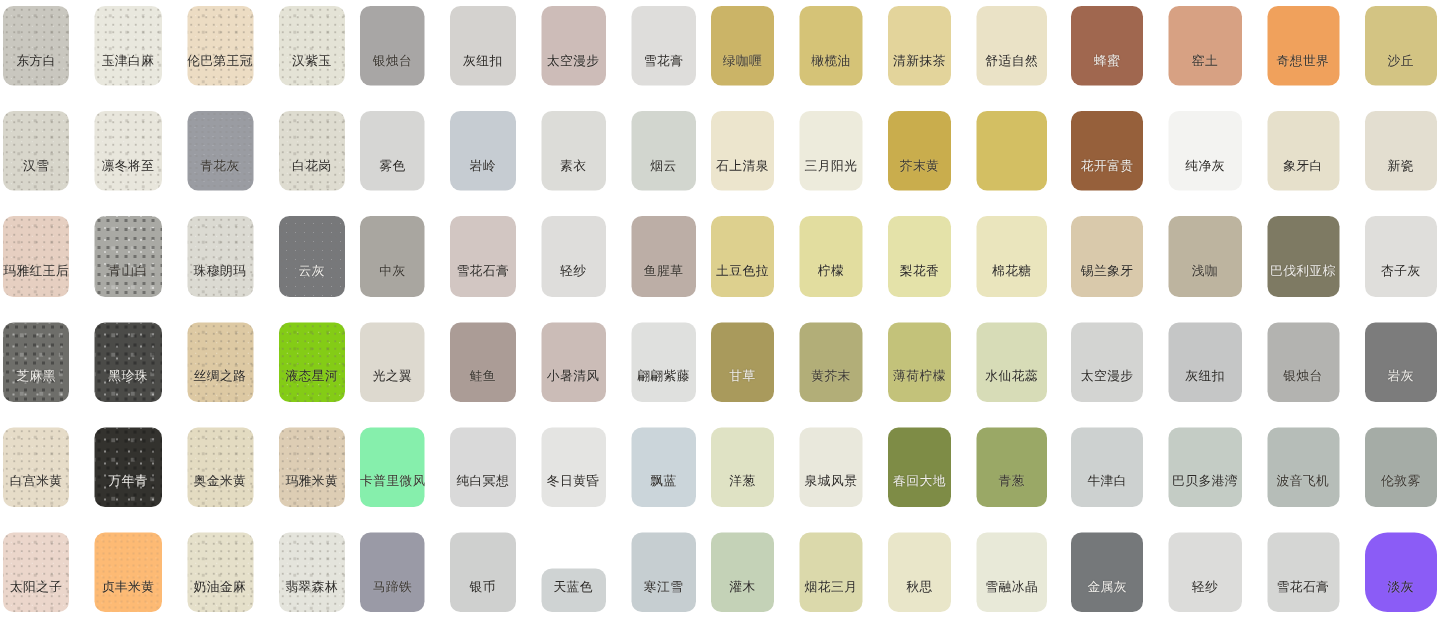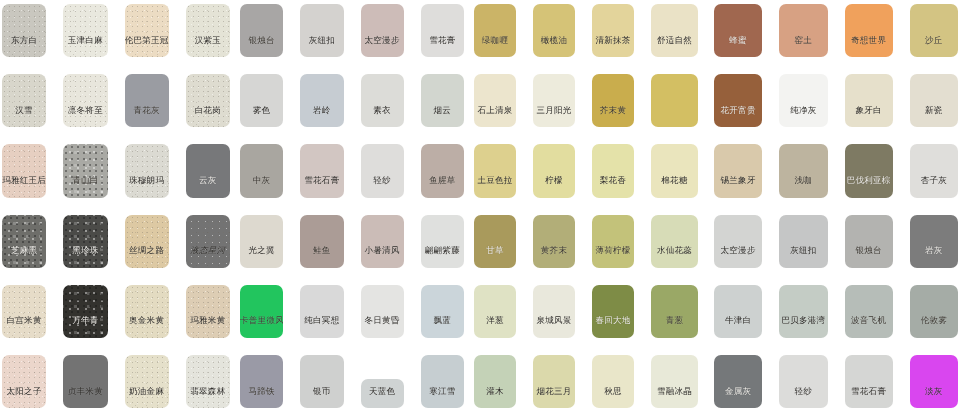--- a/index.html
+++ b/index.html
@@ -156,21 +156,21 @@
         <div class="swatch-label">芝麻黑</div>
       </div>
       <div class="swatch dark" style="background: rgb(75, 75, 72);">
         <div class="tex tex-granite"></div>
         <div class="swatch-label">黑珍珠</div>
       </div>
       <div class="swatch" style="background: rgb(221, 201, 163);">
         <div class="tex tex-speckle"></div>
         <div class="swatch-label">丝绸之路</div>
       </div>
-      <div class="swatch" style="background: #737373; font-style: italic;">
+      <div class="swatch" style="background: #84cc16;">
         <div class="tex tex-speckle"></div>
         <div class="swatch-label">液态星河</div>
       </div>
       <div class="swatch" style="background: rgb(230, 220, 200);">
         <div class="tex tex-speckle"></div>
         <div class="swatch-label">白宫米黄</div>
       </div>
       <div class="swatch dark" style="background: rgb(51, 50, 46);">
         <div class="tex tex-granite"></div>
         <div class="swatch-label">万年青</div>
@@ -180,21 +180,21 @@
         <div class="swatch-label">奥金米黄</div>
       </div>
       <div class="swatch" style="background: rgb(221, 205, 180);">
         <div class="tex tex-speckle"></div>
         <div class="swatch-label">玛雅米黄</div>
       </div>
       <div class="swatch" style="background: rgb(235, 214, 203);">
         <div class="tex tex-speckle"></div>
         <div class="swatch-label">太阳之子</div>
       </div>
-      <div class="swatch" style="background: #737373;">
+      <div class="swatch" style="background: #fdba74;">
         <div class="tex tex-fine"></div>
         <div class="swatch-label">贞丰米黄</div>
       </div>
       <div class="swatch" style="background: rgb(229, 224, 202);">
         <div class="tex tex-speckle"></div>
         <div class="swatch-label">奶油金麻</div>
       </div>
       <div class="swatch" style="background: rgb(228, 228, 220);">
         <div class="tex tex-speckle"></div>
         <div class="swatch-label">翡翠森林</div>
@@ -258,21 +258,21 @@
         <div class="swatch-label">鲑鱼</div>
       </div>
       <div class="swatch" style="background: rgb(203, 188, 183);">
         <div class="tex tex-none"></div>
         <div class="swatch-label">小暑清风</div>
       </div>
       <div class="swatch" style="background: rgb(223, 224, 222);">
         <div class="tex tex-none"></div>
         <div class="swatch-label">翩翩紫藤</div>
       </div>
-      <div class="swatch mid" style="background: #22c55e;">
+      <div class="swatch mid" style="background: #86efac;">
         <div class="tex tex-none"></div>
         <div class="swatch-label">卡普里微风</div>
       </div>
       <div class="swatch" style="background: rgb(217, 217, 217);">
         <div class="tex tex-none"></div>
         <div class="swatch-label">纯白冥想</div>
       </div>
       <div class="swatch" style="background: rgb(228, 228, 226);">
         <div class="tex tex-none"></div>
         <div class="swatch-label">冬日黄昏</div>
@@ -482,18 +482,18 @@
         <div class="swatch-label">金属灰</div>
       </div>
       <div class="swatch" style="background: rgb(220, 220, 218);">
         <div class="tex tex-none"></div>
         <div class="swatch-label">轻纱</div>
       </div>
       <div class="swatch" style="background: rgb(213, 214, 212);">
         <div class="tex tex-none"></div>
         <div class="swatch-label">雪花石膏</div>
       </div>
-      <div class="swatch" style="background: #d946ef;">
+      <div class="swatch" style="background: #8b5cf6; border-radius: 15px;">
         <div class="tex tex-none"></div>
         <div class="swatch-label">淡灰</div>
       </div>
     </div>
 </div>
 
 </body></html>

